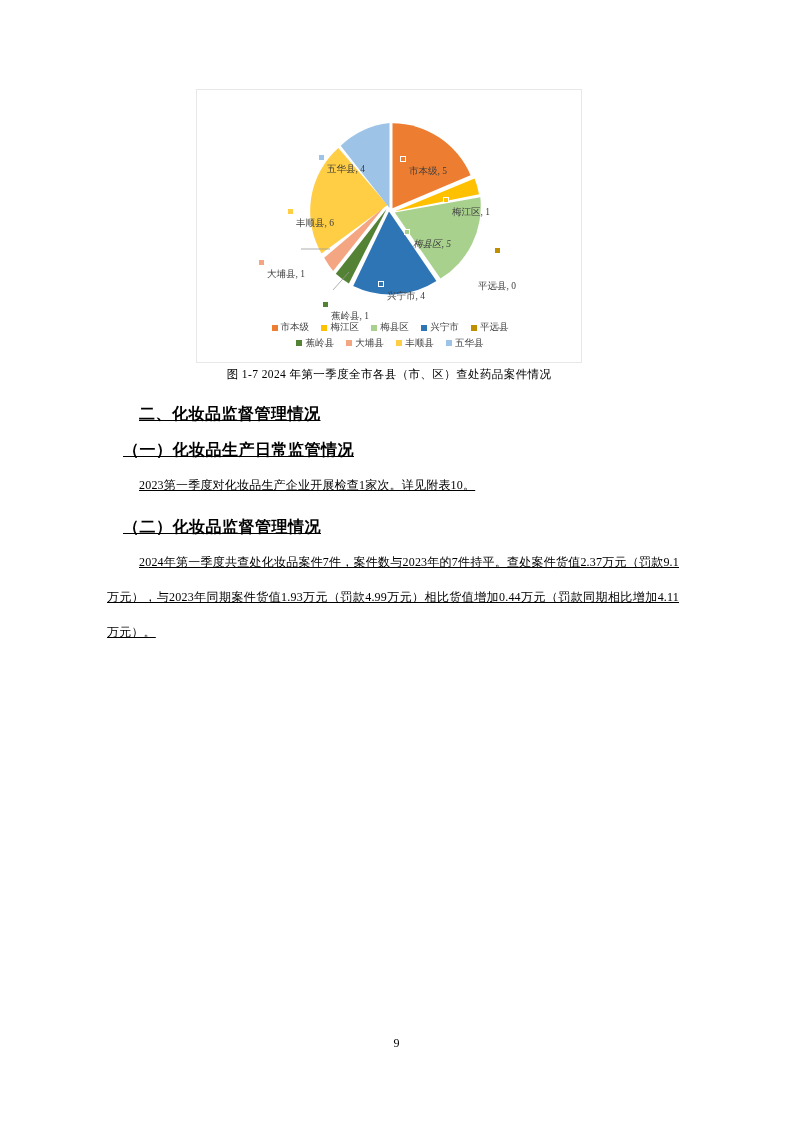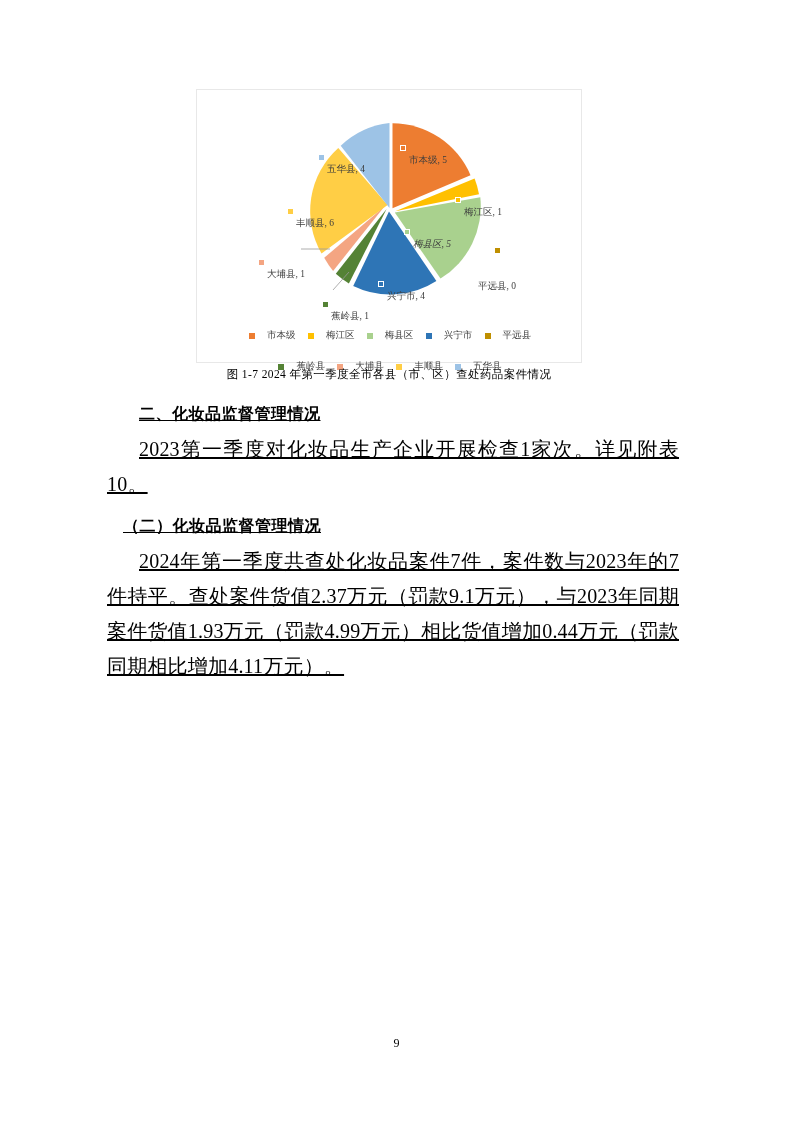--- a/index.html
+++ b/index.html
@@ -88,22 +88,22 @@
     width: 386px;
     text-align: center;
     font-size: 9.5px;
     line-height: 15px;
     color: #3d3d3d;
   }
   .legend .row { white-space: nowrap; }
   .legend .item {
     display: inline-flex;
     align-items: center;
-    gap: 12px;
-    margin: 8px 5px;
+    gap: 3px;
+    margin: 0 5px;
     font-family: "Liberation Serif", "DejaVu Serif", serif;
   }
   .legend .swatch {
     width: 6px;
     height: 6px;
     display: inline-block;
   }
 
   .fig-caption {
     position: absolute;
@@ -136,21 +136,21 @@
   .h3 {
     font-family: "DejaVu Serif", "Liberation Serif", serif;
     font-weight: bold;
     font-size: 16px;
     line-height: 36px;
     text-indent: 16px;
     letter-spacing: 0.5px;
   }
   .para {
     font-family: "Liberation Serif", "DejaVu Serif", serif;
-    font-size: 20px;
+    font-size: 12px;
     line-height: 35px;
     text-align: justify;
     text-indent: 32px;
     letter-spacing: 0.2px;
   }
   .gap-sm { height: 6px; }
 
   .page-number {
     position: absolute;
     left: 0;
@@ -192,26 +192,26 @@
 
             <path fill="#9DC3E6" d="M 143.7 55.8 A 85 85 0 0 1 192.5 33.1 L 192.5 118.1 Z"></path>
           </g>
 
           <g stroke="#9a9a9a" stroke-width="0.8" fill="none">
             <line x1="104" y1="159" x2="133" y2="159"></line>
             <line x1="136" y1="200" x2="152" y2="182"></line>
           </g>
         </svg>
 
-        <div class="dlabel" style="left:203px; top:40px;">
+        <div class="dlabel" style="left:203px; top:51px;">
           <span class="bullet hollow" style="background:#ED7D31;"></span>
           <span class="txt">市本级, 5</span>
         </div>
 
-        <div class="dlabel" style="left:258px; top:92px;">
+        <div class="dlabel" style="left:246px; top:92px;">
           <span class="bullet hollow" style="background:#FFC000;"></span>
           <span class="txt">梅江区, 1</span>
         </div>
 
         <div class="dlabel" style="left:207px; top:124px;font-style:italic;">
           <span class="bullet hollow" style="background:#A9D18E;"></span>
           <span class="txt">梅县区, 5</span>
         </div>
 
         <div class="dlabel" style="left:181px; top:176px;">
@@ -287,20 +287,21 @@
           </span>
         </div>
       </div>
     </div>
 
     <div class="fig-caption">图 1-7 2024 年第一季度全市各县（市、区）查处药品案件情况</div>
   </div>
 
   <div class="body">
     <div class="h2">二、化妆品监督管理情况</div>
+    <div class="h3">（一）化妆品生产日常监管情况</div>
     <div class="para">2023第一季度对化妆品生产企业开展检查1家次。详见附表10。</div>
     <div class="gap-sm"></div>
     <div class="h3">（二）化妆品监督管理情况</div>
     <div class="para">2024年第一季度共查处化妆品案件7件，案件数与2023年的7件持平。查处案件货值2.37万元（罚款9.1万元），与2023年同期案件货值1.93万元（罚款4.99万元）相比货值增加0.44万元（罚款同期相比增加4.11万元）。</div>
   </div>
 
   <div class="page-number">9</div>
 
 </div>
 

